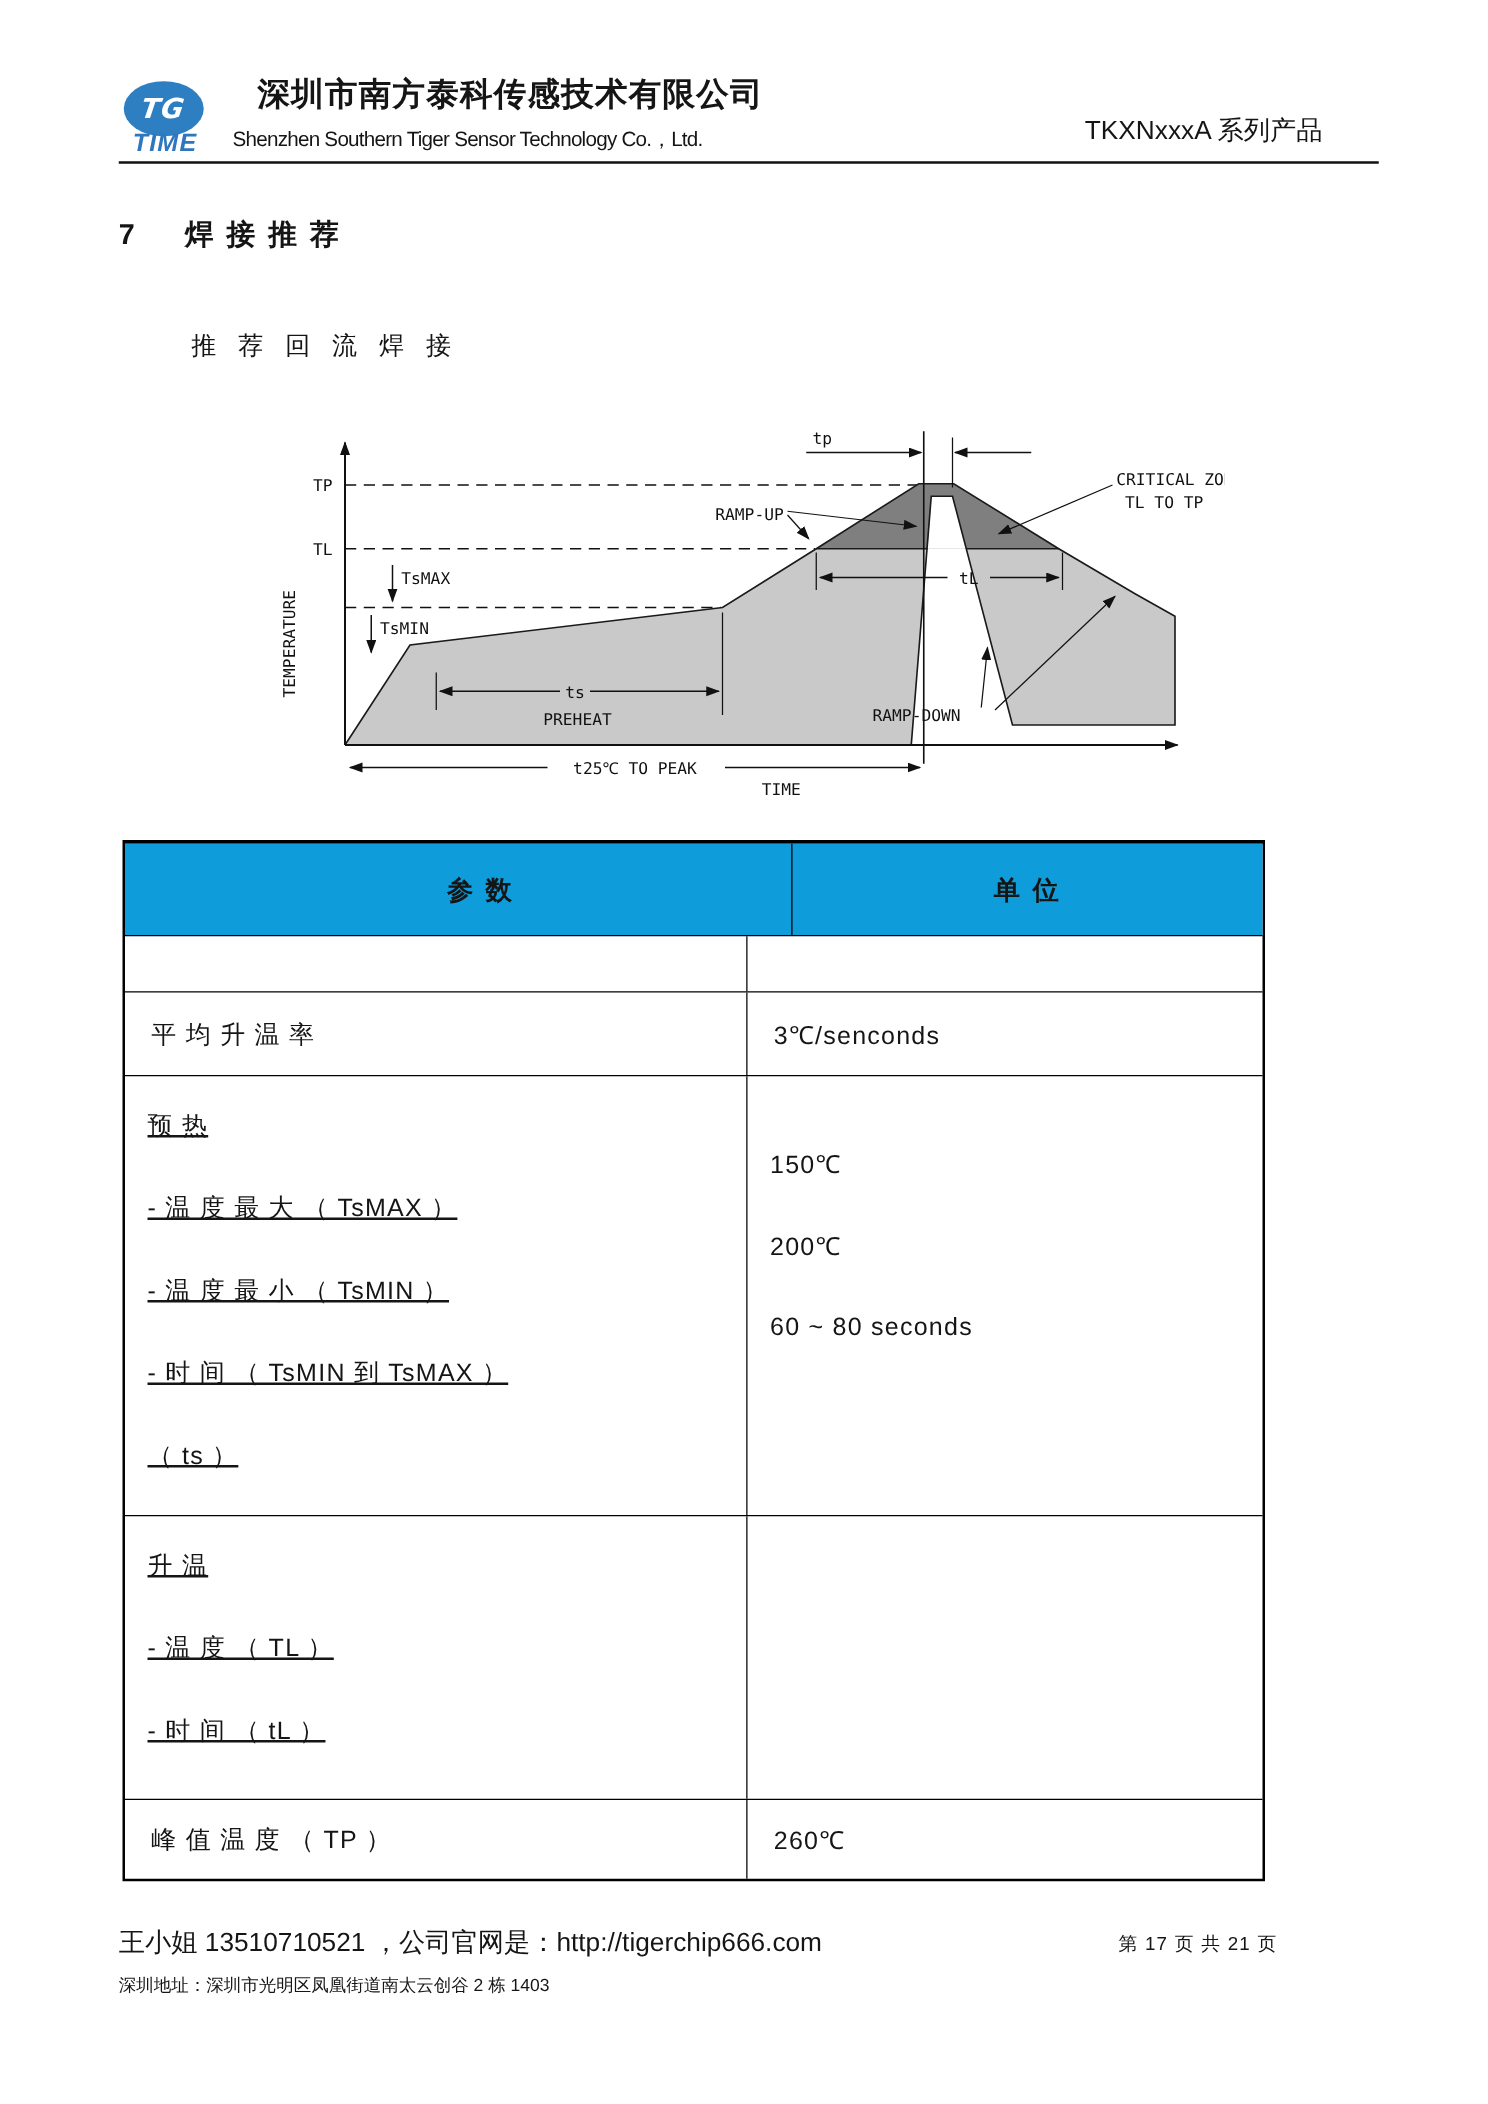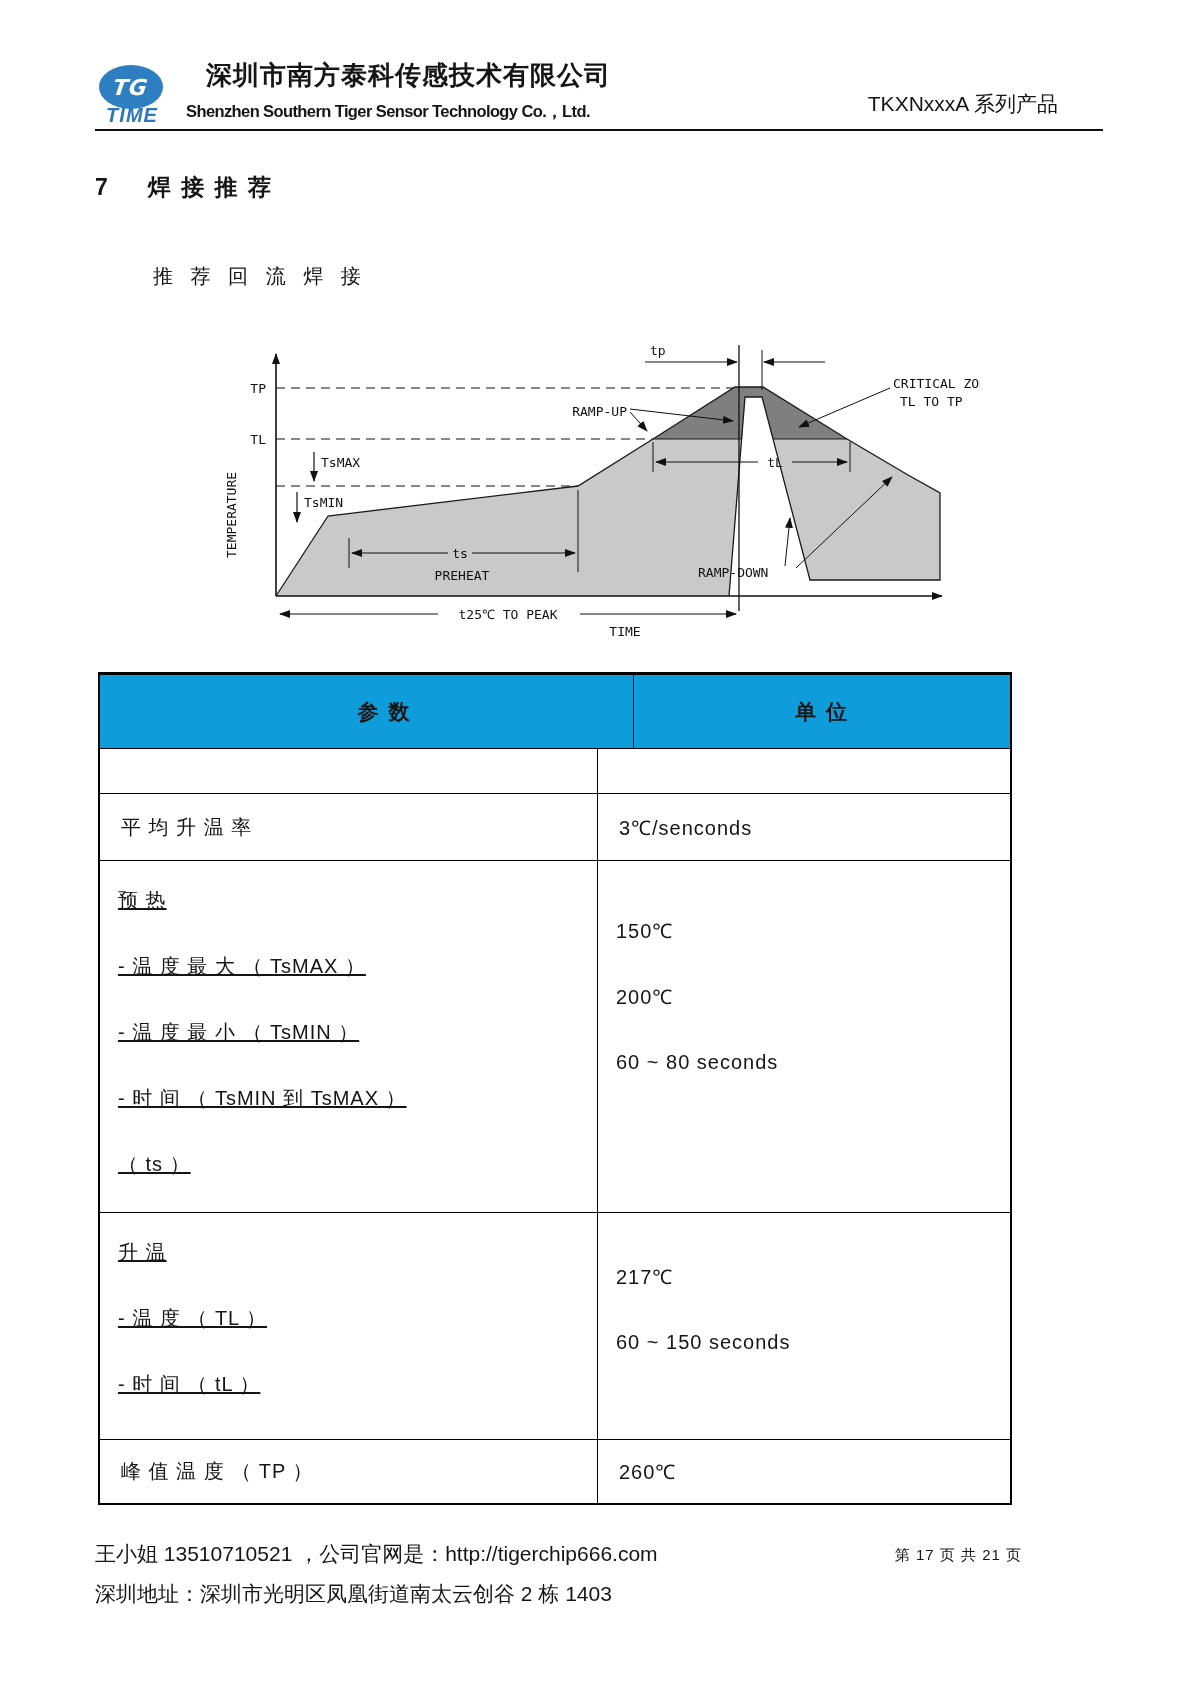--- a/index.html
+++ b/index.html
@@ -16,21 +16,21 @@
   }
   .logo-monogram{
     color:#ffffff;font-weight:bold;font-style:italic;font-size:22px;
     font-family:"DejaVu Sans", sans-serif;transform:skewX(-8deg);letter-spacing:1px;
   }
   .logo-brand{
     left:78px;top:104px;width:108px;text-align:center;
     color:#2e76bd;font-weight:bold;font-style:italic;font-size:20px;letter-spacing:1px;
   }
   .company-cn{left:186px;top:58px;font-size:26px;font-weight:bold;letter-spacing:1px;margin-left:20px;}
-  .company-en{left:186px;top:101px;font-size:16.5px;letter-spacing:-0.6px;font-weight:700;}
+  .company-en{left:186px;top:101px;font-size:16.5px;letter-spacing:-0.6px;font-weight:400;}
   .product-series{right:132px;top:90px;font-size:21px;}
   .header-rule{left:95px;top:129px;width:1008px;height:2px;background:#111;}
 
   
   .sec-head{left:95px;top:172px;font-size:23px;font-weight:bold;letter-spacing:2px;}
   .sec-head .sec-no{margin-right:38px;}
   .sec-sub{left:153px;top:263px;font-size:20px;letter-spacing:6px;}
 
   
   .figure-wrap{left:200px;top:330px;width:780px;height:310px;}
@@ -58,21 +58,21 @@
   .r-peak{flex:1;}
   .cellpad{padding-left:18px;font-size:20px;letter-spacing:1px;}
   .vline{height:66px;display:flex;align-items:center;}
   .center-v{display:flex;align-items:center;height:100%;padding-left:21px;}
   .pt6{padding-top:6px;text-decoration:underline;}
   .pt30{padding-top:30px;}
   .pt36{padding-top:36px;}
 
   
   .footer-contact{left:95px;top:1540px;font-size:21px;}
-  .footer-address{left:95px;top:1580px;font-size:21px;}
+  .footer-address{left:95px;top:1580px;font-size:14px;}
   .footer-page{right:168px;top:1546px;font-size:15px;letter-spacing:1px;}
 </style>
 </head>
 <body>
 
 <div class="abs logo-ellipse">
   <span class="logo-monogram">TG</span>
 </div>
 <div class="abs logo-brand">TIME</div>
 <div class="abs company-cn">深圳市南方泰科传感技术有限公司</div>
@@ -185,24 +185,20 @@
       <div class="vline">60  ~  80 seconds</div>
     </div>
   </div>
 
   <div class="trow r-ramp">
     <div class="c1 cellpad pt6">
       <div class="vline">升  温</div>
       <div class="vline">- 温 度 （ TL ）</div>
       <div class="vline">- 时 间 （ tL ）</div>
     </div>
-    <div class="c2 cellpad pt30">
-      <div class="vline">217℃</div>
-      <div class="vline">60  ~  150 seconds</div>
-    </div>
   </div>
 
   <div class="trow r-peak">
     <div class="c1 cellpad center-v">峰 值 温 度 （ TP ）</div>
     <div class="c2 cellpad center-v">260℃</div>
   </div>
 
 </div>
 
 <div class="abs footer-contact">王小姐 13510710521 ，公司官网是：http://tigerchip666.com</div>

